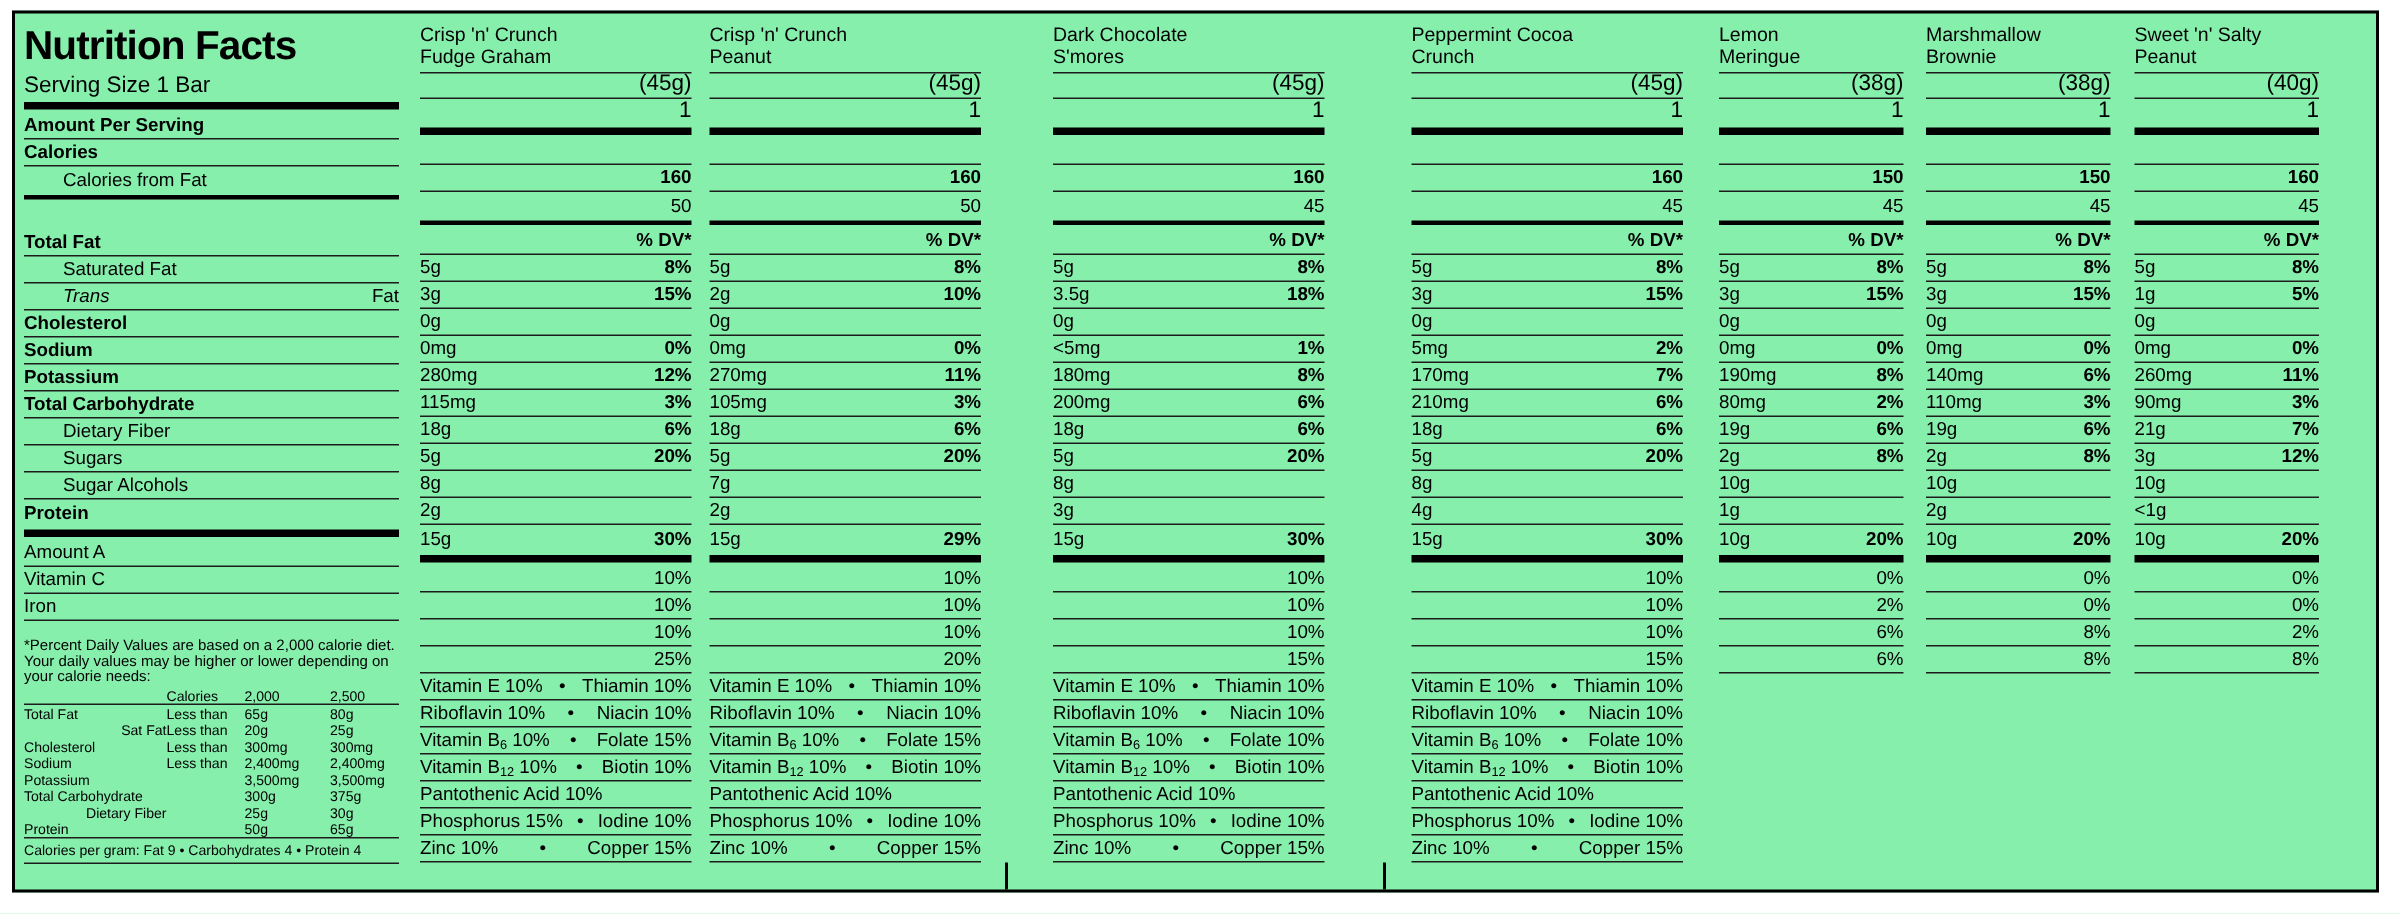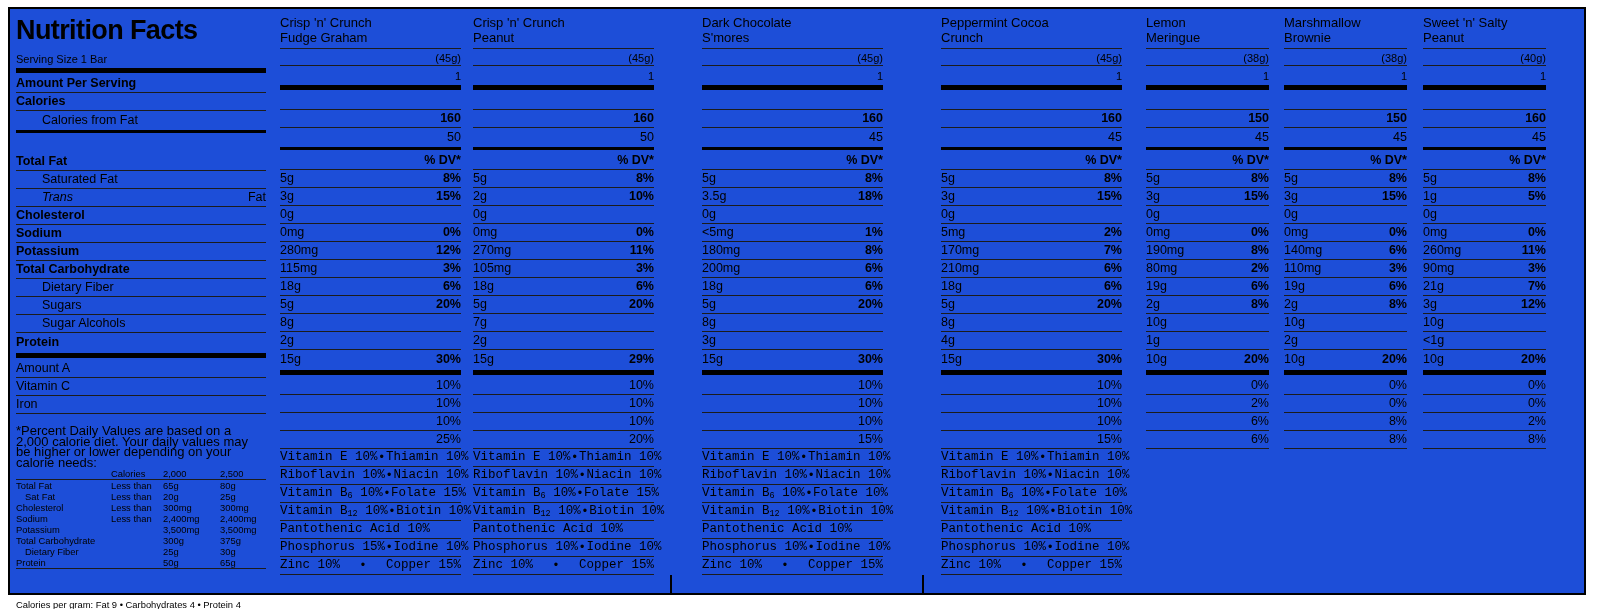--- a/index.html
+++ b/index.html
@@ -1,44 +1,44 @@
 <!DOCTYPE html>
 <html><head>
 <meta charset="utf-8">
 <style>
   html,body{margin:0;padding:0;background:#fff;}
   body{width:1600px;height:609px;position:relative;font-family:"Liberation Sans","DejaVu Sans",sans-serif;color:#000;}
-  .frame{position:absolute;left:8px;top:7px;width:1578px;height:588px;border:2px solid #000;background:#1d4ed8;box-sizing:border-box;}
+  .frame{position:absolute;left:8px;top:7px;width:1578px;height:588px;border:2px solid #000;background:#86efac;box-sizing:border-box;}
   .cols{display:flex;align-items:flex-start;padding:6px 6px 0 6px;}
   .col{flex:0 0 auto;box-sizing:border-box;}
   .label-col{width:250px;margin-right:14px;}
   .pcol.wide{width:181px;}
   .pcol.narrow{width:123px;}
   .title{height:34px;font-size:27px;font-weight:bold;letter-spacing:-0.6px;line-height:30px;white-space:nowrap;}
   .pname{height:34px;font-size:13px;line-height:15px;font-weight:normal;border-bottom:1px solid #1c1c1c;box-sizing:border-box;}
-  .srow{height:17px;font-size:11px;display:flex;align-items:flex-end;padding-bottom:1px;box-sizing:border-box;}
+  .srow{height:17px;font-size:15px;display:flex;align-items:flex-end;padding-bottom:1px;box-sizing:border-box;}
   .row{height:18px;font-size:12.5px;display:flex;align-items:flex-end;justify-content:space-between;padding-bottom:2px;box-sizing:border-box;}
   .hair{border-bottom:1px solid #1c1c1c;}
   .right{justify-content:flex-end;}
   .b{font-weight:bold;}
   .i{font-style:italic;}
   .ind{padding-left:26px;}
   .bar-thick{height:5px;background:#000;margin:2px 0;}
   .bar-med{height:3px;background:#000;margin:1px 0 2px;}
   .amt{text-align:left;}
   .vrow{justify-content:flex-start;}
-  .vl,.vr{white-space:nowrap;font-family:Liberation Mono, monospace;}
+  .vl,.vr{white-space:nowrap;}
   .vb{flex:1;text-align:center;padding:0 2px;}
   sub{font-size:8.5px;line-height:0;vertical-align:-2px;}
-  .footnote{margin-top:12px;font-size:13px;line-height:10.5px;padding-right:2px;}
+  .footnote{margin-top:12px;font-size:10px;line-height:10.5px;padding-right:2px;}
   .ftrow{display:grid;grid-template-columns:95px 52px 57px 46px;font-size:9.4px;line-height:11px;}
   .fthead{border-bottom:1px solid #1c1c1c;}
   .ftlast{border-bottom:1px solid #1c1c1c;}
-  .ftind{padding-left:9px;}
-  .cpg{font-size:9.4px;line-height:12px;padding:2px 0 2px;border-bottom:1px solid #1c1c1c;margin-top:28px;}
+  .ftind{padding-left:9px;text-align:right;}
+  .cpg{font-size:9.4px;line-height:12px;padding:2px 0 2px;border-bottom:1px solid #1c1c1c;}
   .tick{position:absolute;bottom:0;width:2px;height:18px;background:#000;}
   .tick1{left:660px;}
   .tick2{left:912px;}
 </style>
 </head>
 <body>
 
 <div class="frame">
   <div class="cols" id="cols">
     <div class="col label-col">

